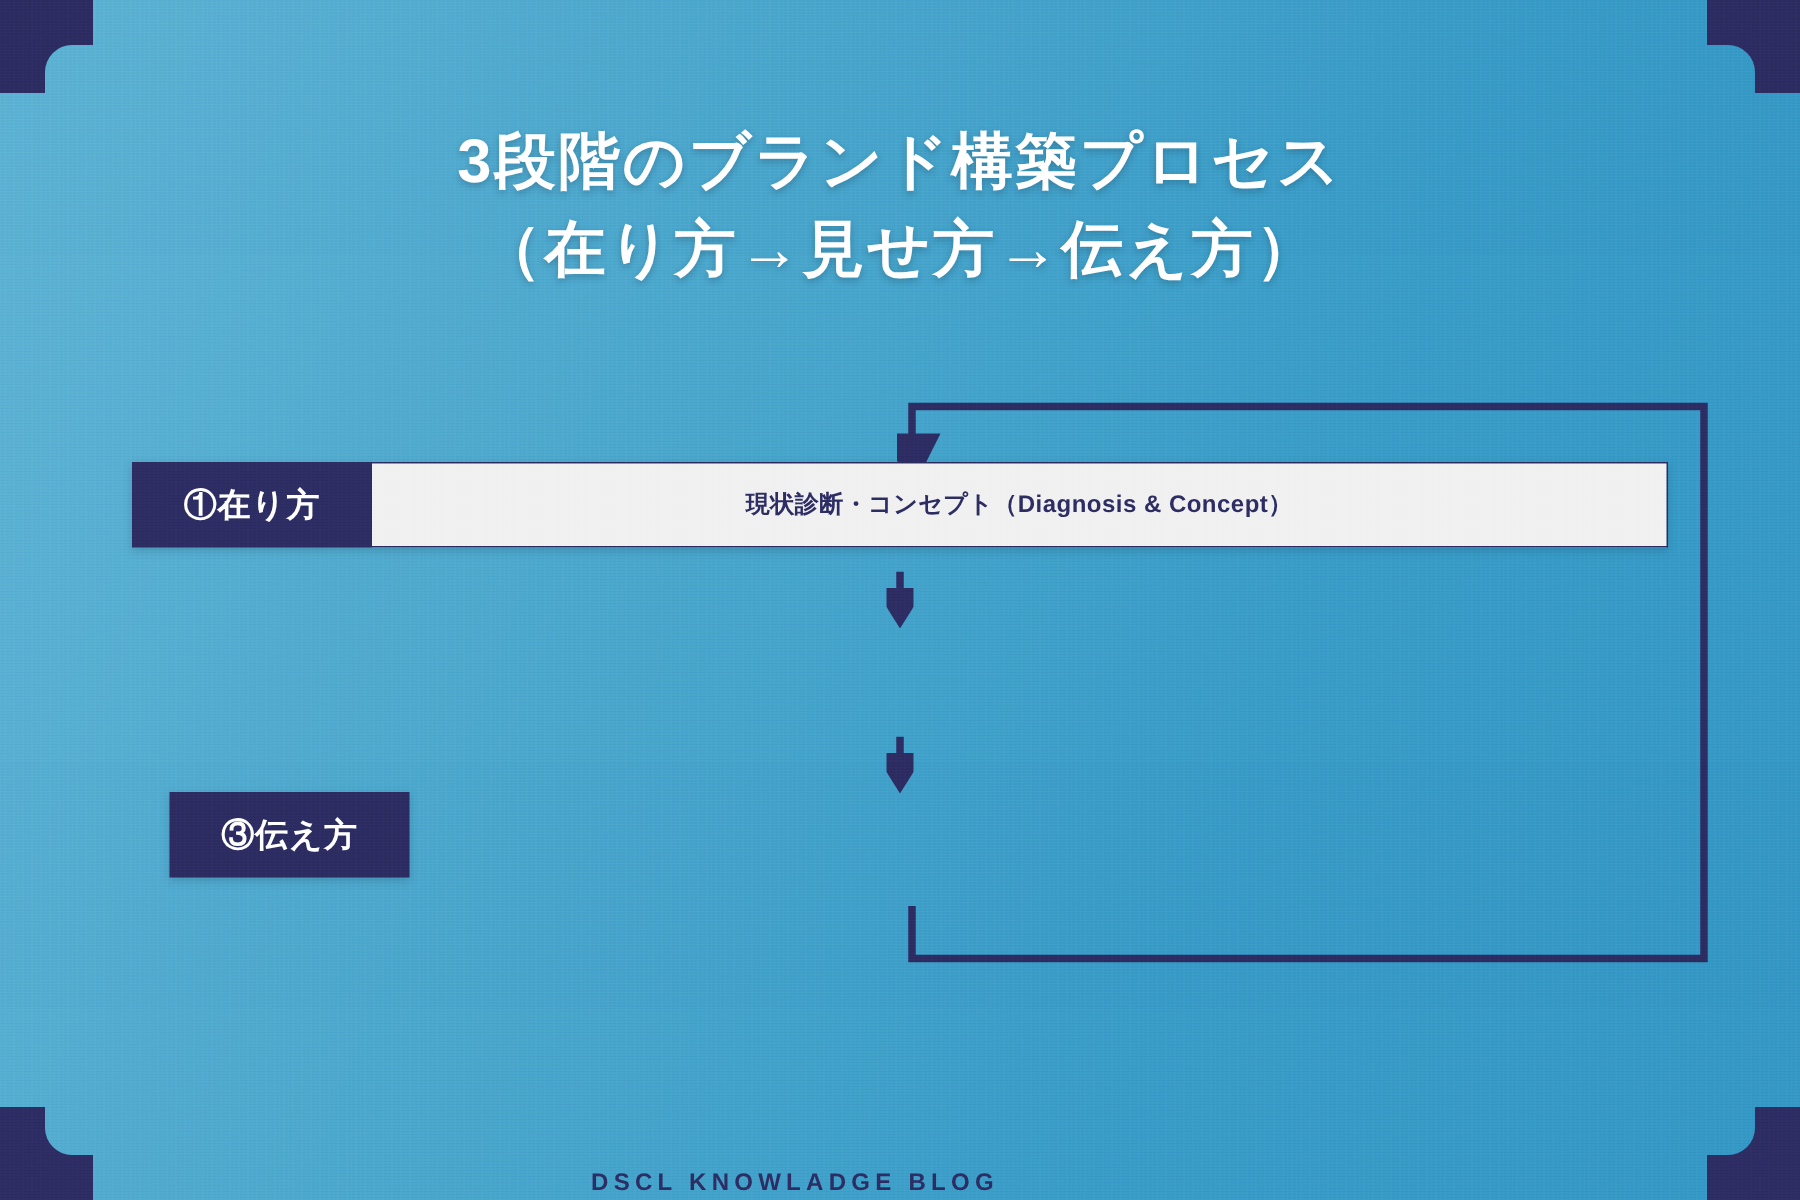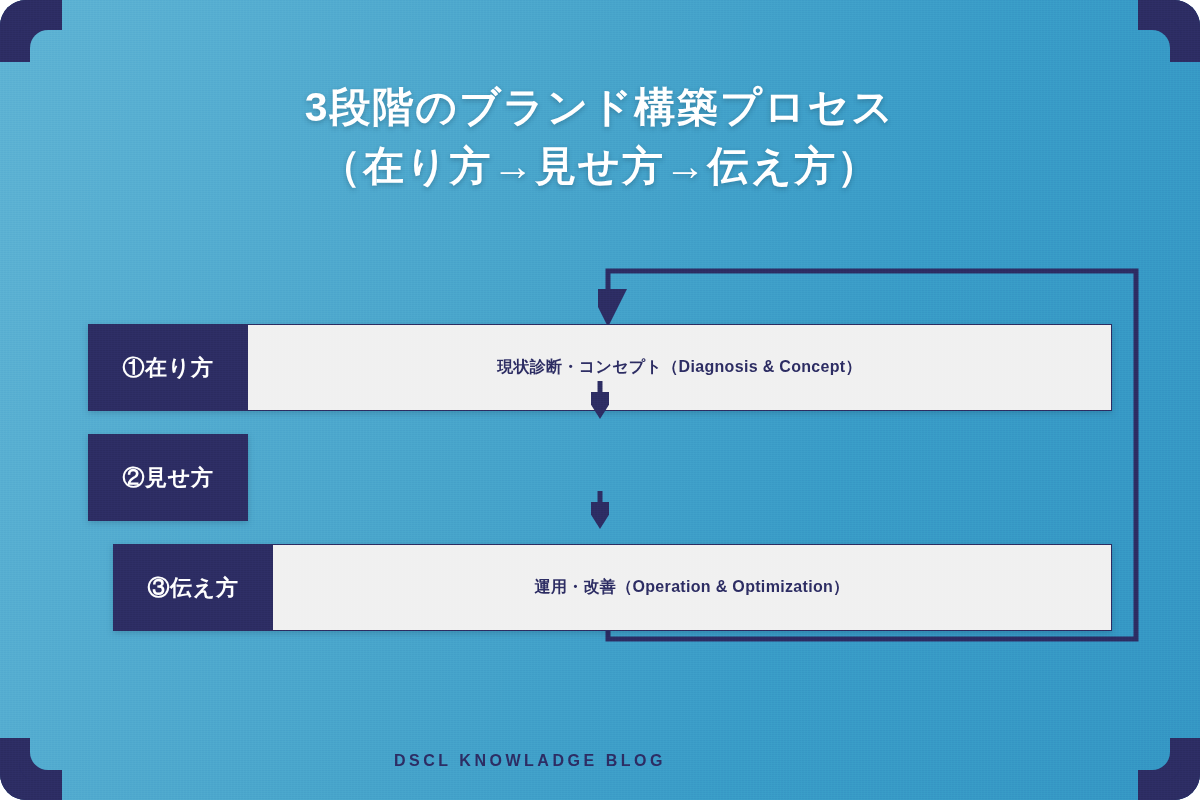--- a/index.html
+++ b/index.html
@@ -14,21 +14,20 @@
     position:relative;
     width:1200px; height:800px;
     background:
       linear-gradient(110deg,
         #5bb0d2 0%,
         #52aacf 18%,
         #45a1c9 42%,
         #3798c5 68%,
         #3393c2 100%);
     overflow:hidden;
-    border-radius:26px;
   }
 
   
   #grain {
     position:absolute; inset:0;
     pointer-events:none;
     opacity:.16;
     background-image:
       repeating-linear-gradient(0deg, rgba(255,255,255,.30) 0 1px, rgba(0,0,0,0) 1px 2px),
       repeating-linear-gradient(90deg, rgba(255,255,255,.22) 0 1px, rgba(0,0,0,0) 1px 3px);
@@ -99,25 +98,24 @@
   #loop {
     position:absolute;
     left:598px; top:259px;
     width:548px; height:392px;
     pointer-events:none;
   }
 
   
   .row {
     position:absolute;
-    left:88px; width:1024px; height:87px;
+    left:88px; width:1024px; height:57px;
     display:flex;
     align-items:stretch;
     filter:drop-shadow(0 2px 3px rgba(12,40,62,.22));
-    margin-top:16px;
   }
   #row0 { top:308px; }
   #row1 { top:418px; }
   #row2 { top:528px;padding-left:25px; }
 
   .row .tag {
     flex:0 0 160px;
     background:#2b2b60;
     color:#ffffff;
     display:flex;
@@ -146,21 +144,21 @@
   .step-arrow {
     position:absolute;
     left:591px;
     width:18px; height:38px;
   }
   #arrow-0 { top:381px; }
   #arrow-1 { top:491px; }
 
   
   #footer {
-    position:absolute; left:0; top:752px; width:1060px;
+    position:absolute; left:0; top:780px; width:1060px;
     text-align:center;
     color:#2b2b60;
     font-size:16px;
     font-weight:bold;
     letter-spacing:.22em;
   }
 </style>
 </head>
 <body>
 
@@ -201,29 +199,27 @@
     <div class="tag">①在り方</div>
     <div class="body">現状診断・コンセプト（Diagnosis &amp; Concept）</div>
   </div>
 
   <svg class="step-arrow" id="arrow-0" viewBox="0 0 18 38" width="18" height="38">
     <rect x="6.5" y="0" width="5" height="20" fill="#2b2b60"></rect>
     <polygon points="9,38 -8,11 26,11" fill="#2b2b60"></polygon>
   </svg>
 
   <div class="row" id="row1">
-    <div class="tag">②見せ方</div>
   </div>
 
   <svg class="step-arrow" id="arrow-1" viewBox="0 0 18 38" width="18" height="38">
     <rect x="6.5" y="0" width="5" height="20" fill="#2b2b60"></rect>
     <polygon points="9,38 -8,11 26,11" fill="#2b2b60"></polygon>
   </svg>
 
   <div class="row" id="row2">
     <div class="tag">③伝え方</div>
-    <div class="body">運用・改善（Operation &amp; Optimization）</div>
   </div>
 
   <div id="footer">DSCL KNOWLADGE BLOG</div>
 
   <div id="grain"></div>
 </div>
 
 </body></html>

